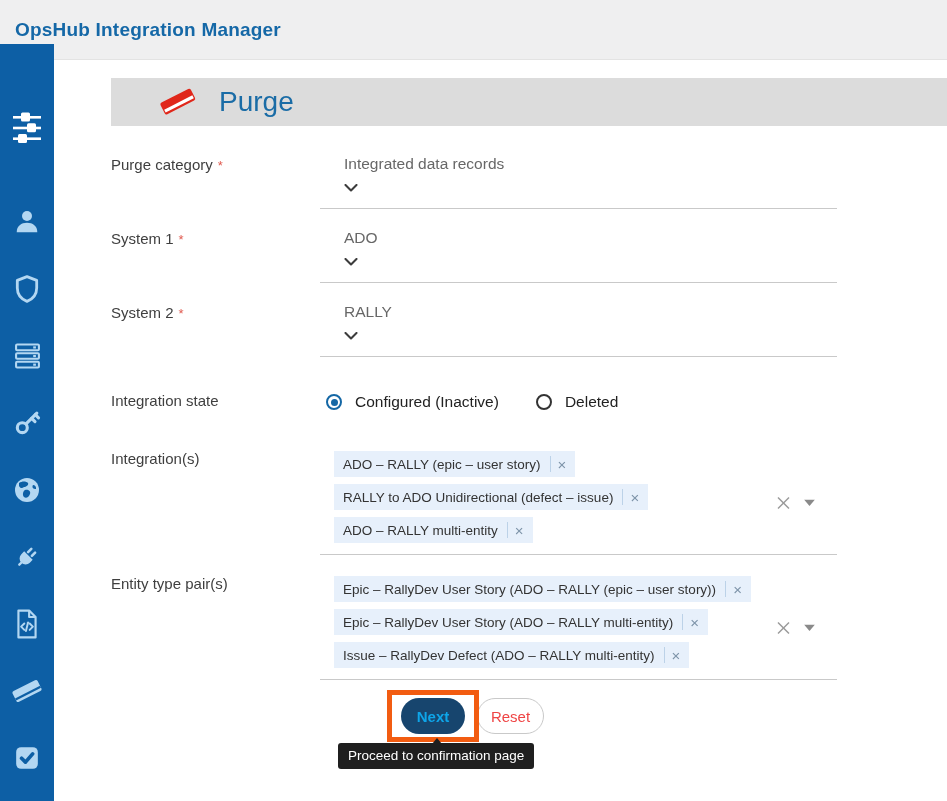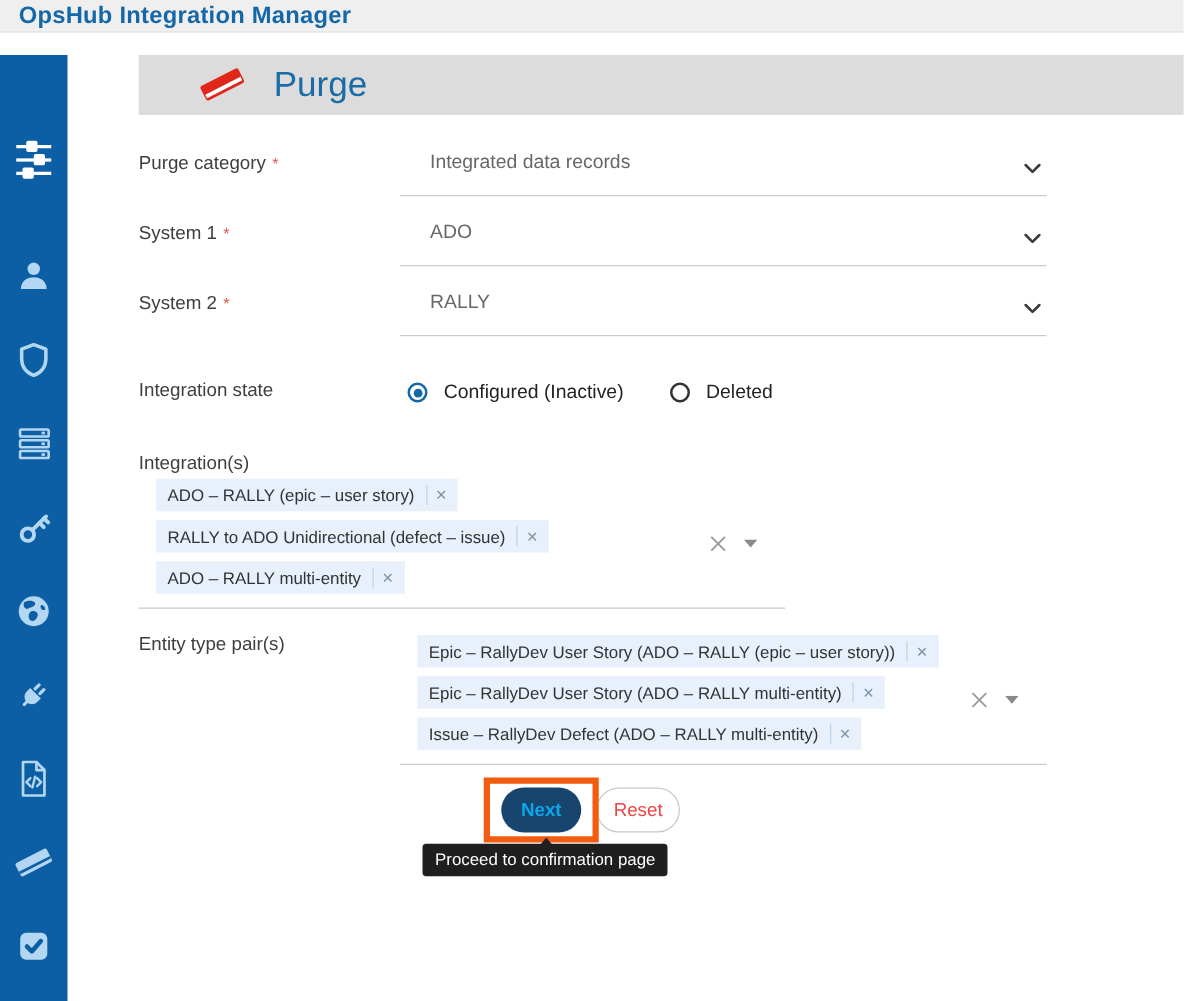--- a/index.html
+++ b/index.html
@@ -5,21 +5,21 @@
   * { box-sizing: border-box; margin: 0; padding: 0; }
   html, body { width: 947px; height: 801px; }
   body {
     font-family: "Liberation Sans", sans-serif;
     background: #ffffff;
     position: relative;
     overflow: hidden;
   }
   
   .app-header {
-    height: 26px;
+    height: 60px;
     background: #efeff0;
     border-bottom: 1px solid #e3e3e3;
     display: flex;
     align-items: center;
     padding: 0 15px;
   }
   .app-title {
     color: #1568a7;
     font-weight: bold;
     font-size: 19px;
@@ -64,32 +64,33 @@
     width: 209px;
     flex-shrink: 0;
     color: #3f3f3f;
     font-size: 15px;
     padding-top: 3px;
   }
   .req { color: #e05a4f; font-size: 13px; margin-left: 5px; }
   .field { width: 517px; position: relative; }
   .mb-lg { margin-bottom: 32px; }
   .mb-xl { margin-bottom: 36px; }
-  .mb-sm { margin-bottom: 17px; flex-direction: column; }
+  .mb-sm { margin-bottom: 17px; }
   .mb-xs { margin-bottom: 10px; }
   
   .select {
     display: flex;
     align-items: flex-start;
     justify-content: space-between;
     border-bottom: 1px solid #c9c9c9;
     padding: 2px 4px 12px 24px;
     color: #676767;
     font-size: 15.5px;
     cursor: pointer;
+    flex-direction: column;
   }
   .select .chev { margin-top: 5px; }
   
   .radio-row { display: flex; gap: 37px; padding-left: 6px; padding-top: 4px; }
   .radio-opt { display: flex; align-items: center; gap: 13px; font-size: 15.5px; color: #222; cursor: pointer; }
   .radio-circle {
     width: 16px; height: 16px; border-radius: 50%;
     border: 2px solid #333; background: #fff;
     display: flex; align-items: center; justify-content: center;
     flex-shrink: 0;

